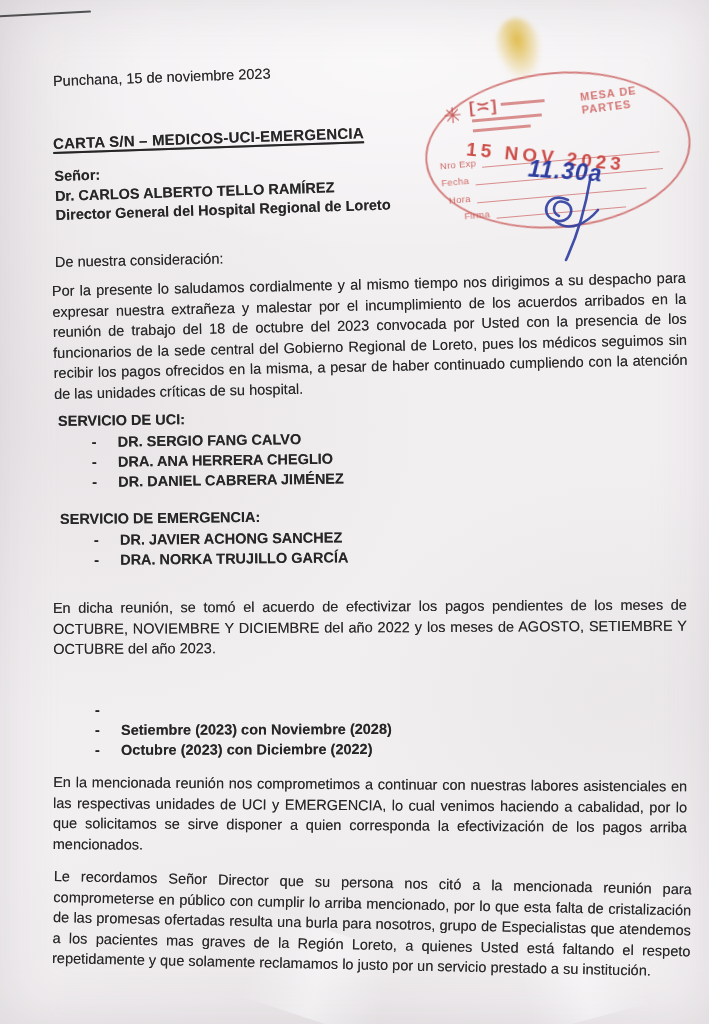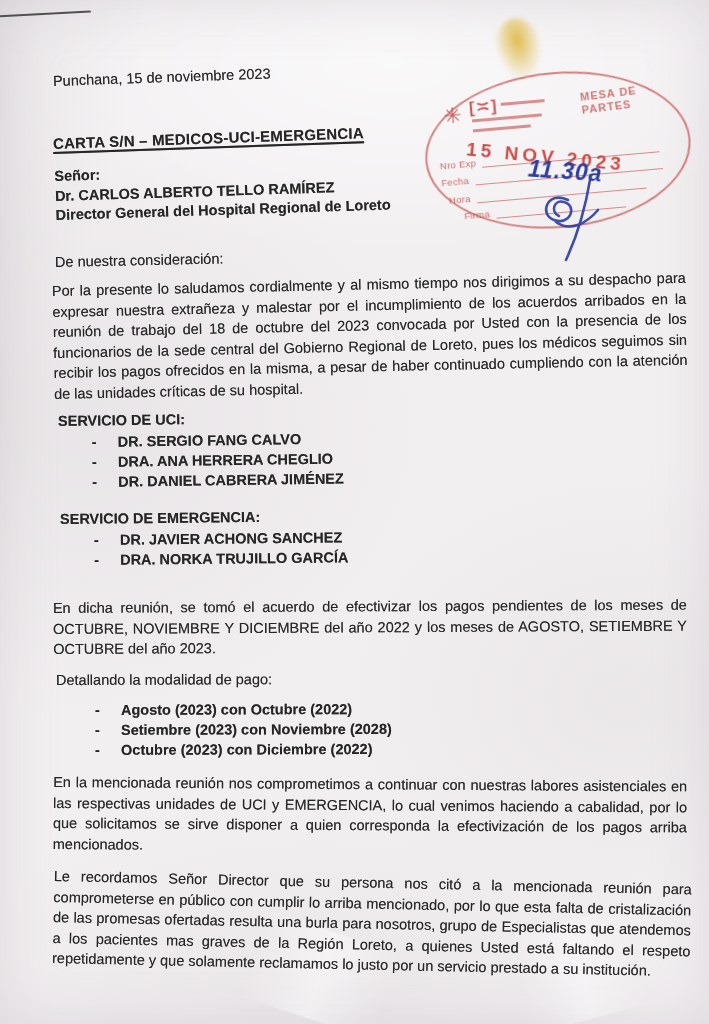--- a/index.html
+++ b/index.html
@@ -148,25 +148,23 @@
       <span>DR. JAVIER ACHONG SANCHEZ</span>
       </div>
     <div class="li">
       <span class="dash">-</span>
       <span>DRA. NORKA TRUJILLO GARCÍA</span>
       </div>
   </div>
 
   <div class="t just" style="left:53px;top:598px;width:634px;transform:rotate(-0.3deg);">En dicha reunión, se tomó el acuerdo de efectivizar los pagos pendientes de los meses de OCTUBRE, NOVIEMBRE Y DICIEMBRE del año 2022 y los meses de AGOSTO, SETIEMBRE Y OCTUBRE del año 2023.</div>
 
-  <div class="t" style="left:56px;top:670px;transform:rotate(-0.2deg);">Detallando la modalidad de pago:</div>
   <div class="t list" style="left:95px;top:700px;transform:rotate(-0.2deg);line-height:21px;">
     <div class="li">
       <span class="dash">-</span>
-      <span>Agosto (2023) con Octubre (2022)</span>
       </div>
     <div class="li">
       <span class="dash">-</span>
       <span>Setiembre (2023) con Noviembre (2028)</span>
       </div>
     <div class="li">
       <span class="dash">-</span>
       <span>Octubre (2023) con Diciembre (2022)</span>
       </div>
   </div>

